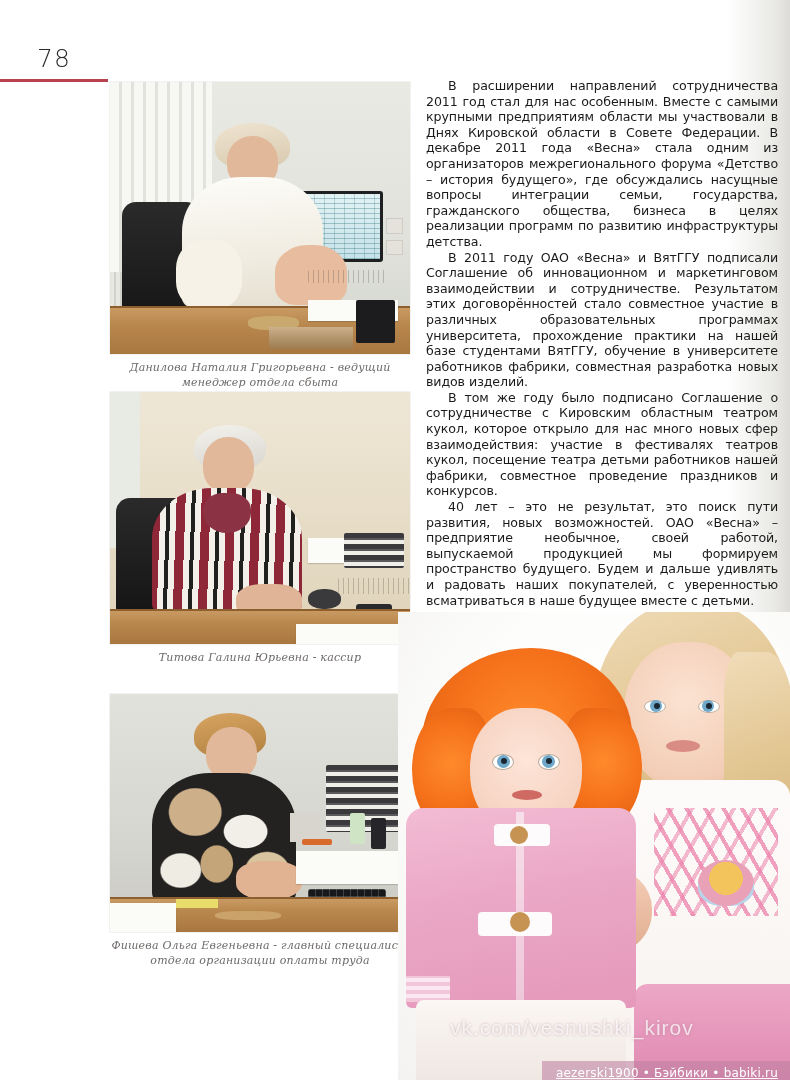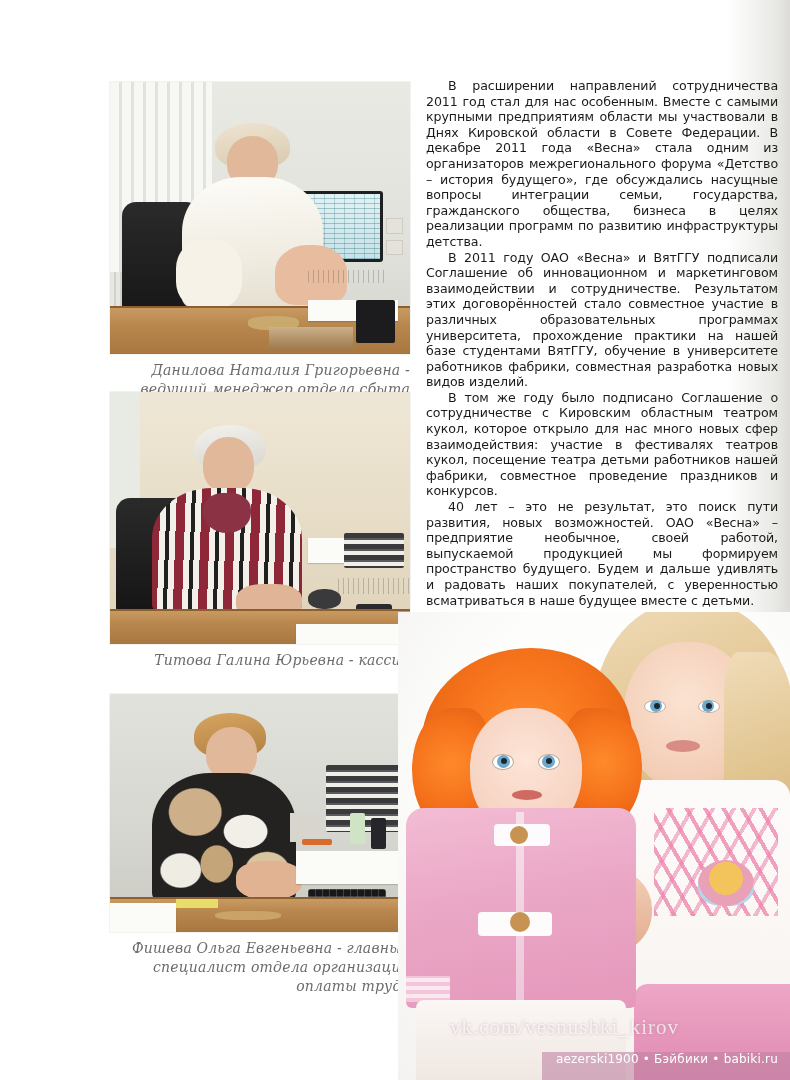--- a/index.html
+++ b/index.html
@@ -51,24 +51,24 @@
     width: 300px;
     position: relative;
     overflow: hidden;
     background: #cfd3d0;
     box-shadow: 0 0 0 0.5px rgba(0,0,0,.10);
   }
   .caption {
     margin-top: 7px;
     font-family: "DejaVu Serif", serif;
     font-style: italic;
-    font-size: 14px;
+    font-size: 11px;
     line-height: 1.35;
     color: #6d6a68;
-    text-align: right;
+    text-align: center;
     letter-spacing: .2px;
   }
 
   #block1 { top: 82px; }
   #block1 .photo { height: 272px; }
   #block2 { top: 392px; }
   #block2 .photo { height: 252px; }
   #block3 { top: 694px; }
   #block3 .photo { height: 238px; }
 
@@ -219,49 +219,54 @@
     border-radius: 46% 46% 50% 50%;
   }
   .child-shirt {
     position: absolute;
     background: linear-gradient(180deg,#fdfbfa 0%, #f7f2ef 100%);
     border-radius: 16px 16px 0 0;
   }
   .vk-mark {
     position: absolute;
     left: 52px; bottom: 40px;
-    font-family: Liberation Serif, serif;
+    font-family: Liberation Sans, sans-serif;
     font-size: 21px;
     color: rgba(255,255,255,.72);
     letter-spacing: 1px;
     text-shadow: 0 0 3px rgba(170,120,140,.55);
     white-space: nowrap;
     margin-top: 32px;
   }
 
   
   #wm {
     position: absolute;
     right: 0; bottom: 0;
-    height: 28px;
+    height: 19px;
     padding: 0 12px 0 14px;
-    display: flex; align-items: flex-start;
+    display: flex; align-items: flex-end;
     background: rgba(190,130,160,.58);
     color: #ffffff;
     font-family: "DejaVu Sans", sans-serif;
     font-size: 12px;
     letter-spacing: .2px;
     white-space: nowrap;
+    text-decoration: underline;
   }
 </style>
 </head>
 <body>
 
 <div id="page">
 
+  <div id="folio">
+    <div class="num">78</div>
+    <div class="rule"></div>
+  </div>
 
   <div class="photo-block" id="block1">
     <div class="photo">
       <div class="scene">
         <div class="wall-cool" style="position:absolute;inset:0;"></div>
         <div class="blinds" style="left:0;width:34%;"></div>
 
         <div style="position:absolute;left:0;bottom:14%;width:22%;height:16%;background:repeating-linear-gradient(90deg,#e7e7e2 0 4px,#d2d2cc 4px 6px);"></div>
 
         <div class="monitor" style="left:57%;top:40%;width:34%;height:26%;">

